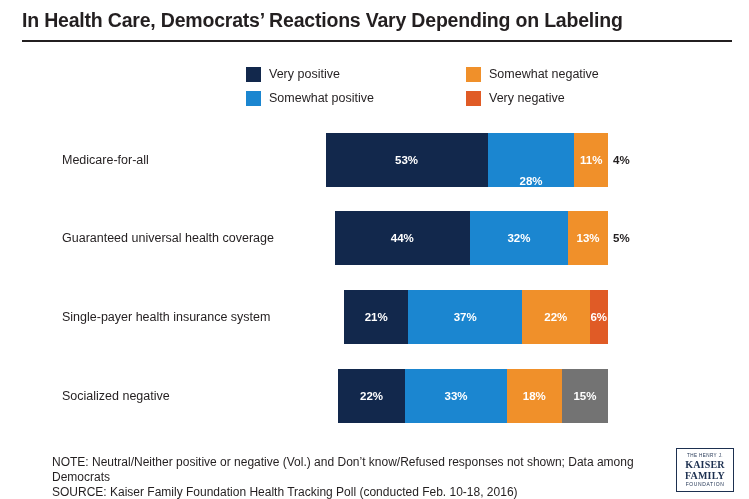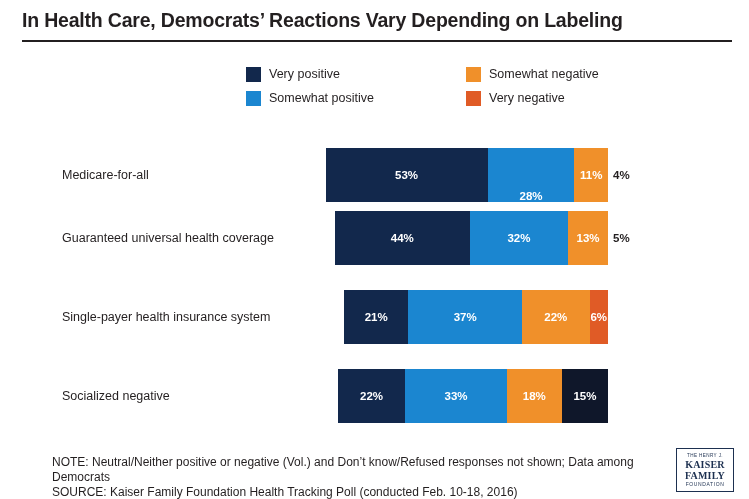--- a/index.html
+++ b/index.html
@@ -162,21 +162,21 @@
     <span class="legend-swatch" style="background:#1b86d0"></span>
     <span class="legend-label">Somewhat positive</span>
   </div>
   <div class="legend-item">
     <span class="legend-swatch" style="background:#e05b26"></span>
     <span class="legend-label">Very negative</span>
   </div>
 </div>
 
 <div id="plot">
-    <div class="row" style="top: 16px;">
+    <div class="row" style="top: 1px;">
       <div class="row-label">Medicare-for-all</div>
       <div class="bars" style="width: 282.44px; left: 325.56px; position: absolute;">
         <div class="seg" style="width: 162.71px; background: rgb(18, 40, 76);">
           <span>53%</span>
         </div>
         <div class="seg" style="width: 87px; background: rgb(27, 134, 208); align-items: flex-end;">
           <span>28%</span>
         </div>
         <div class="seg" style="width: 33.77px; background: rgb(240, 144, 42);">
           <span>11%</span>
@@ -225,21 +225,21 @@
       <div class="bars" style="width: 270.16px; left: 337.84px; position: absolute;">
         <div class="seg" style="width: 67.54px; background: rgb(18, 40, 76);">
           <span>22%</span>
         </div>
         <div class="seg" style="width: 101.31px; background: rgb(27, 134, 208);">
           <span>33%</span>
         </div>
         <div class="seg" style="width: 55.26px; background: rgb(240, 144, 42);">
           <span>18%</span>
         </div>
-        <div class="seg" style="width: 46.05px; background: #0f172a;">
+        <div class="seg" style="width: 46.05px; background: #737373;">
           <span>15%</span>
         </div>
       </div>
     </div>
   </div>
 
 <div id="notes">
   <div>NOTE: Neutral/Neither positive or negative (Vol.) and Don’t know/Refused responses not shown; Data among Democrats</div>
   <div>SOURCE: Kaiser Family Foundation Health Tracking Poll (conducted Feb. 10-18, 2016)</div>
 </div>

